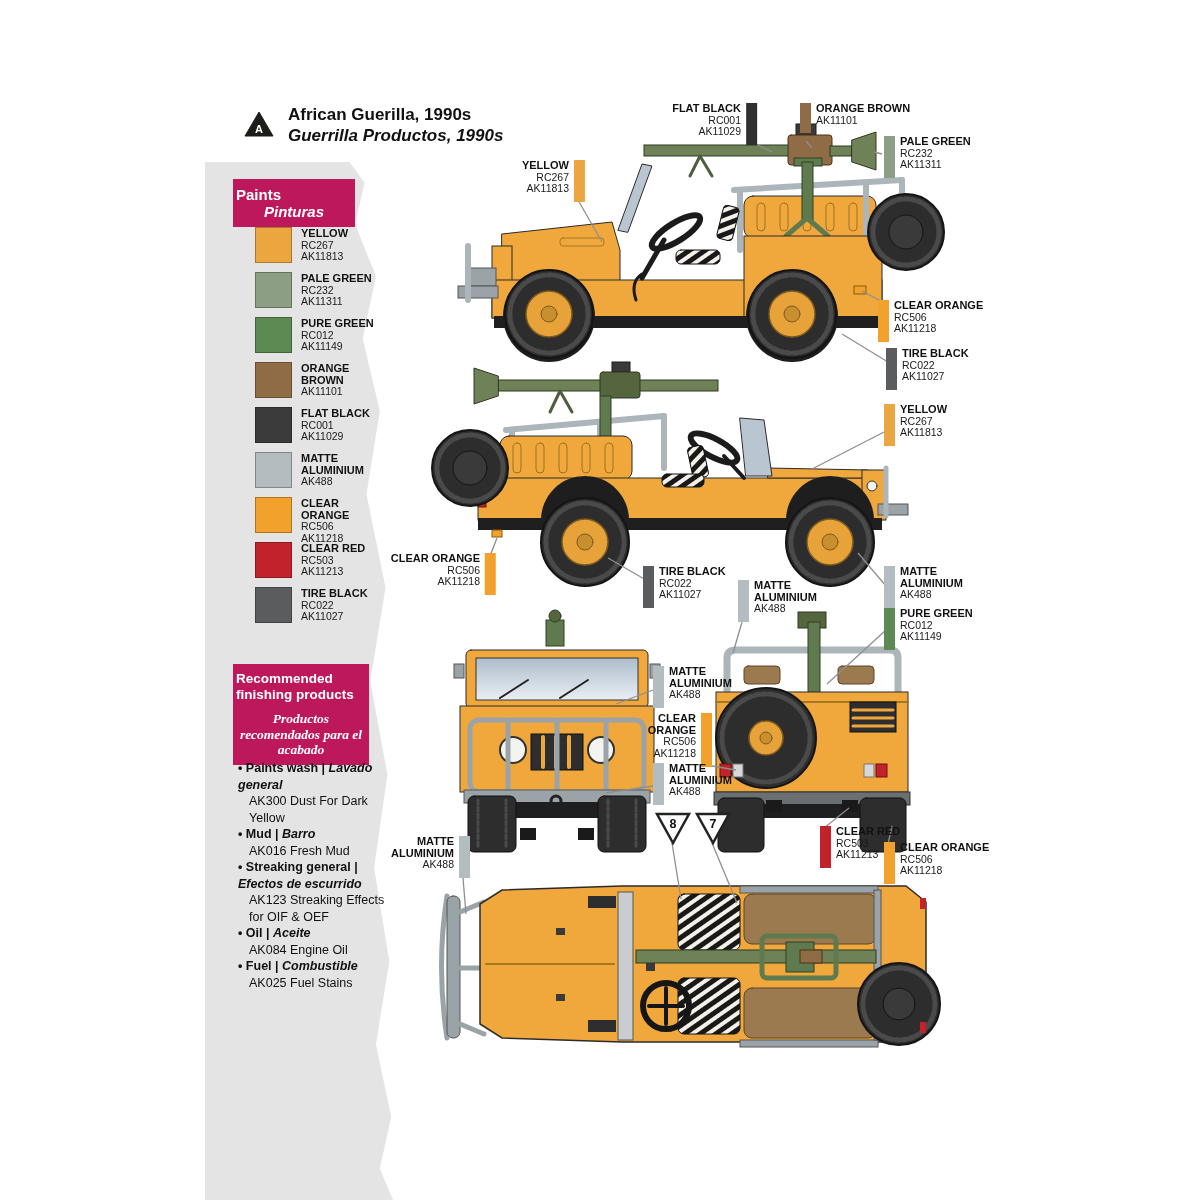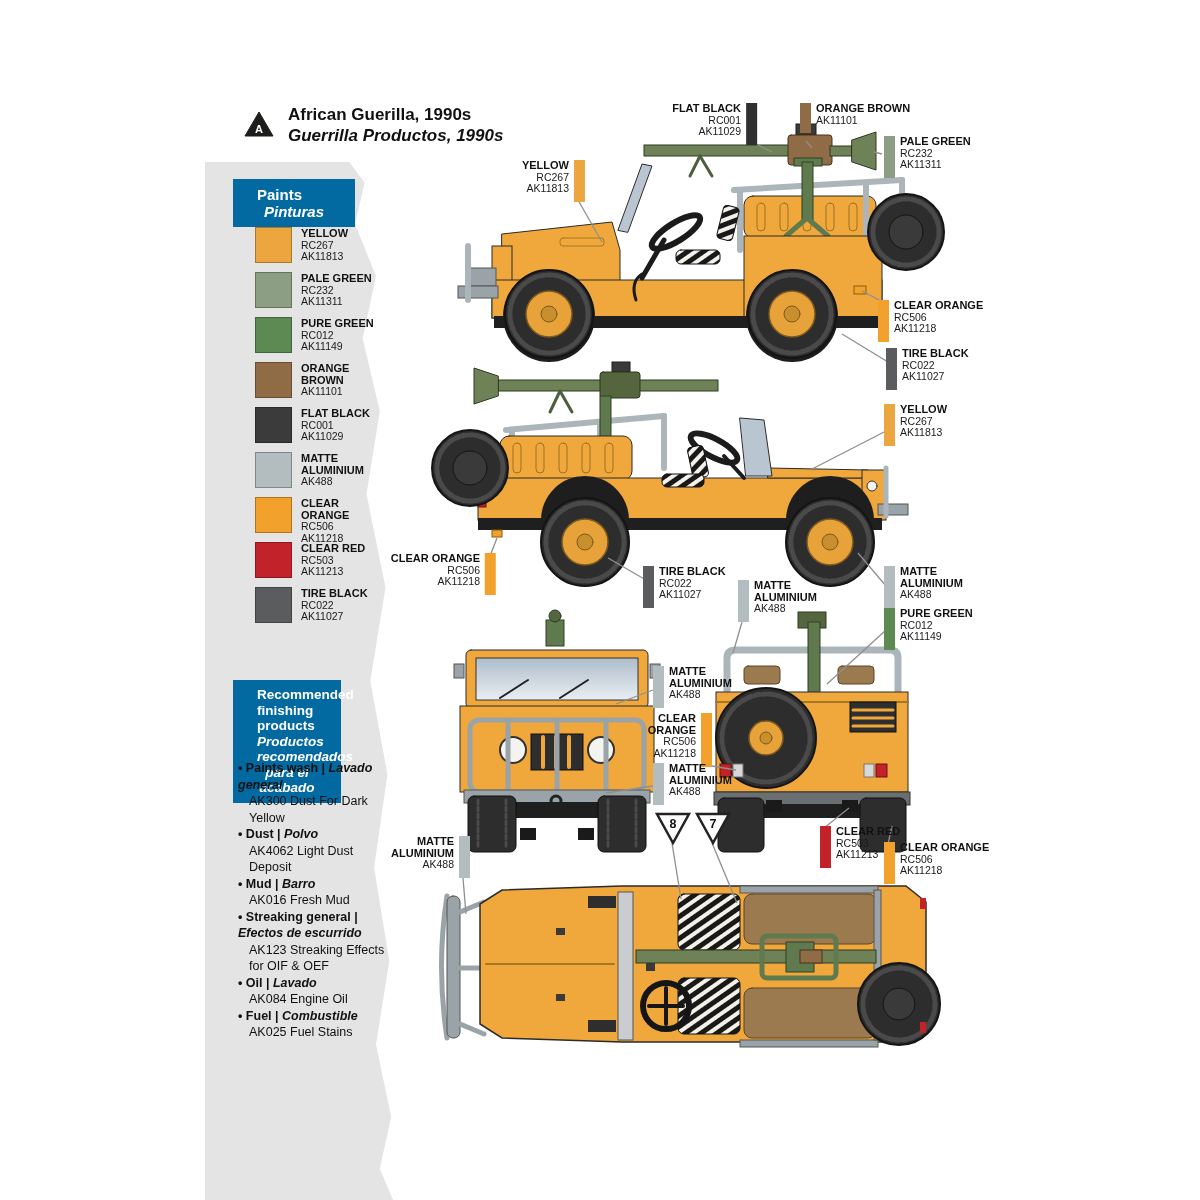--- a/index.html
+++ b/index.html
@@ -8,28 +8,28 @@
   
   .gray-band{position:absolute;left:205px;top:162px;width:190px;height:1038px;background:#E4E4E4;
     clip-path:polygon(0 0,76% 0,84% 2%,79% 6%,90% 11%,83% 17%,92% 24%,85% 32%,95% 41%,87% 50%,
                       96% 59%,89% 68%,97% 77%,90% 85%,98% 92%,92% 97%,99% 100%,0 100%);}
   
   .title-block{position:absolute;left:288px;top:104px;}
   .title-en{font-size:17px;font-weight:bold;line-height:21px;}
   .title-es{font-size:17px;font-weight:bold;font-style:italic;line-height:21px;}
   .tri-a{position:absolute;left:243px;top:110px;}
   
-  .panel-header{position:absolute;left:233px;background:#0369a1;color:#fff;
-    padding:7px 24px;box-sizing:border-box;}
+  .panel-header{position:absolute;left:233px;background:#be185d;color:#fff;
+    padding:7px 3px;box-sizing:border-box;}
   .ph-paints{top:179px;width:122px;}
-  .ph-finish{top:680px;width:108px;}
+  .ph-finish{top:664px;width:136px;}
   .ph-en{font-weight:bold;font-size:15px;line-height:17px;}
   .ph-es{font-weight:bold;font-style:italic;font-size:15px;line-height:17px;text-align:center;}
   .ph-finish .ph-en{font-size:13.5px;line-height:15.5px;}
-  .ph-finish .ph-es{font-size:13.5px;line-height:15.5px;}
+  .ph-finish .ph-es{font-size:13.5px;line-height:15.5px;margin-top:9px;font-family:Liberation Serif, serif;}
   
   .swatch-list{position:absolute;left:255px;top:227px;display:flex;flex-direction:column;gap:9px;}
   .swatch-row{display:flex;gap:9px;height:36px;}
   .chip{width:37px;height:36px;border:1px solid rgba(0,0,0,.28);box-sizing:border-box;flex:none;}
   .sw-text{padding-top:1px;}
   .sw-name{font-weight:bold;font-size:11px;line-height:11.5px;max-width:86px;}
   .sw-code{font-size:10.5px;line-height:11.5px;color:#1a1a1a;}
   
   .products{position:absolute;left:238px;top:760px;width:158px;font-size:12.5px;line-height:16.5px;}
   .prod-head{font-weight:bold;}
@@ -385,39 +385,33 @@
   </div>
   <div class="products" id="product-list">
       <div>
       <div class="prod-head">
         <span>• </span><span>Paints wash</span> | <i><span>Lavado general</span></i>
       </div>
       <div class="prod-desc">AK300 Dust For Dark Yellow</div>
     </div>
       <div>
       <div class="prod-head">
-        <span>• </span><span>Dust</span> | <i><span>Polvo</span></i>
-      </div>
-      <div class="prod-desc">AK4062 Light Dust Deposit</div>
-    </div>
-      <div>
-      <div class="prod-head">
         <span>• </span><span>Mud</span> | <i><span>Barro</span></i>
       </div>
       <div class="prod-desc">AK016 Fresh Mud</div>
     </div>
       <div>
       <div class="prod-head">
         <span>• </span><span>Streaking general</span> | <i><span>Efectos de escurrido</span></i>
       </div>
       <div class="prod-desc">AK123 Streaking Effects for OIF &amp; OEF</div>
     </div>
       <div>
       <div class="prod-head">
-        <span>• </span><span>Oil</span> | <i><span>Lavado</span></i>
+        <span>• </span><span>Oil</span> | <i><span>Aceite</span></i>
       </div>
       <div class="prod-desc">AK084 Engine Oil</div>
     </div>
       <div>
       <div class="prod-head">
         <span>• </span><span>Fuel</span> | <i><span>Combustible</span></i>
       </div>
       <div class="prod-desc">AK025 Fuel Stains</div>
     </div>
     </div>

